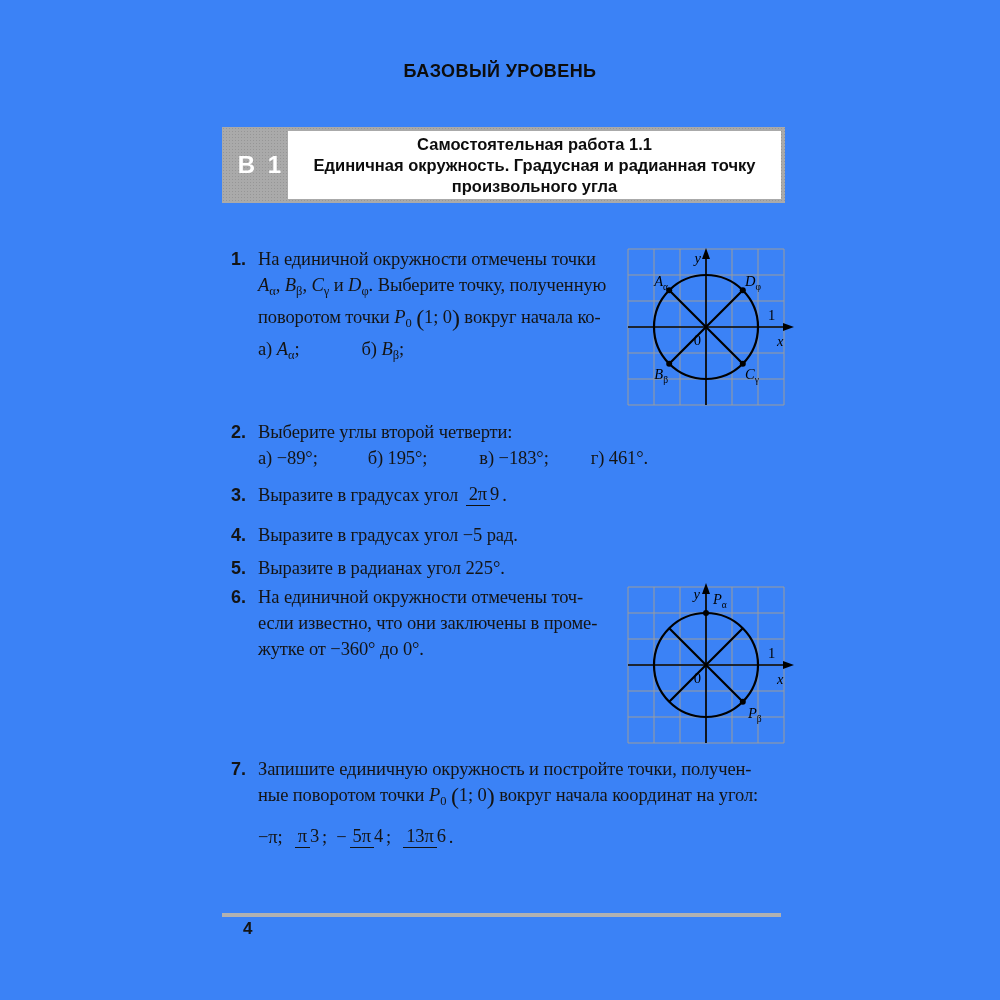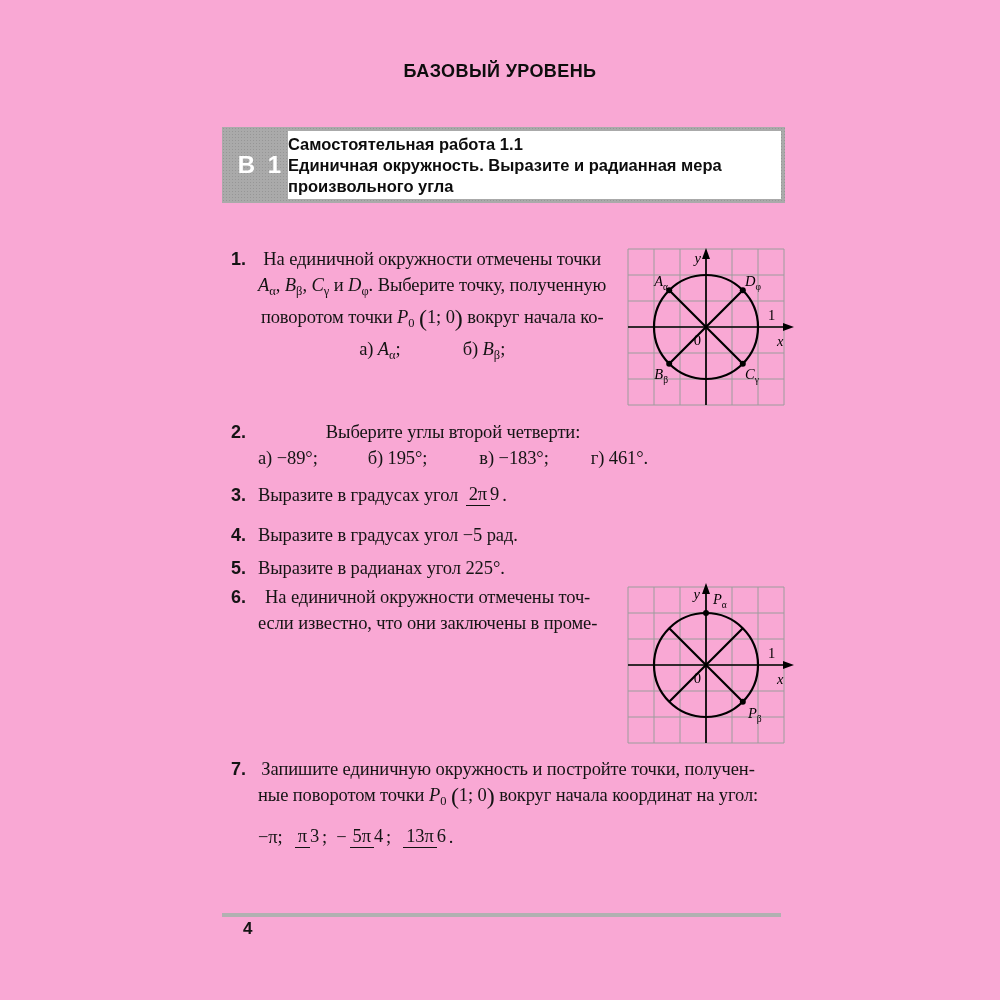--- a/index.html
+++ b/index.html
@@ -1,20 +1,20 @@
 <!DOCTYPE html>
 <html><head>
 <meta charset="utf-8">
 <style>
   html,body{margin:0;padding:0;}
   body{
     width:1000px;height:1000px;background:#fff;color:#141414;
     font-family:"Liberation Serif",serif;position:relative;overflow:hidden;
   }
-  .page{position:absolute;inset:0;background:#f9a8d4;}
+  .page{position:absolute;inset:0;background:#3b82f6;}
 
   .top-title{
     position:absolute;top:61px;left:0;width:100%;text-align:center;
     font-family:"Liberation Sans",sans-serif;font-weight:bold;font-size:18px;
     letter-spacing:.4px;color:#0d0d0d;
   }
 
   
   .header{
     position:absolute;left:222px;top:127px;width:563px;height:76px;
@@ -23,36 +23,36 @@
     background-size:3px 3px;
   }
   .badge{
     position:absolute;left:0;top:0;width:78px;height:76px;
     display:flex;align-items:center;justify-content:center;
     color:#ffffff;font-family:"Liberation Sans",sans-serif;font-weight:bold;
     font-size:24px;letter-spacing:3px;
   }
   .panel{
     position:absolute;left:66px;top:4px;width:493px;height:68px;background:#ffffff;
-    display:flex;flex-direction:column;align-items:flex-start;justify-content:center;
+    display:flex;flex-direction:column;align-items:center;justify-content:center;
     text-align:center;font-family:"Liberation Sans",sans-serif;font-weight:bold;
     font-size:16.5px;line-height:21px;color:#0d0d0d;
   }
 
   
   .prob{position:absolute;left:231px;font-size:18.5px;letter-spacing:-0.1px;}
   .pnum{
     position:absolute;left:0;top:0;
     font-family:"Liberation Sans",sans-serif;font-weight:bold;
     font-size:18px;line-height:26px;
   }
   .pnum.mid{line-height:46px;}
   .ptext{margin-left:27px;}
   .ptext span{white-space:pre;}
-  .line{line-height:26px;white-space:nowrap;text-align:center;}
+  .line{line-height:26px;white-space:nowrap;}
   .fline{display:flex;align-items:center;height:46px;white-space:nowrap;}
   .it{font-style:italic;}
   .sub{font-size:12.5px;vertical-align:-4px;letter-spacing:0;}
   .gap{display:inline-block;}
   .bp{font-size:24px;vertical-align:-3px;}
   .frac{display:inline-flex;text-align:left;margin:16px 3px;line-height:1.12;}
   .fn{border-bottom:1.5px solid #111;padding:0 3px;}
 
   
   .diagram{position:absolute;width:174px;height:168px;}
@@ -76,21 +76,21 @@
 <body>
 
 <div class="page">
 
   <div class="top-title">БАЗОВЫЙ УРОВЕНЬ</div>
 
   <div class="header">
     <div class="badge">В 1</div>
     <div class="panel">
       <div>Самостоятельная работа 1.1</div>
-      <div>Единичная окружность. Выразите и радианная мера</div>
+      <div>Единичная окружность. Градусная и радианная точку</div>
       <div>произвольного угла</div>
     </div>
   </div>
 
   <div class="prob" style="top:246px;">
     <span class="pnum">1.</span>
     <div class="ptext">
       <div class="line"><span>На единичной окружности отмечены точки</span></div>
       <div class="line"><span class="it">A</span><span class="sub">α</span><span>, </span><span class="it">B</span><span class="sub">β</span><span>, </span><span class="it">C</span><span class="sub">γ</span><span> и </span><span class="it">D</span><span class="sub">φ</span><span>. Выберите точку, полученную</span></div>
       <div class="line"><span>поворотом точки </span><span class="it">P</span><span class="sub">0</span><span> </span><span class="bp">(</span><span>1; 0</span><span class="bp">)</span><span> вокруг начала ко-</span></div>
@@ -154,20 +154,21 @@
     <div class="ptext">
       <div class="line"><span>Выразите в радианах угол 225°.</span></div>
     </div>
   </div>
 
   <div class="prob" style="top:584px;">
     <span class="pnum">6.</span>
     <div class="ptext">
       <div class="line"><span>На единичной окружности отмечены точ-</span></div>
       <div class="line"><span>если известно, что они заключены в проме-</span></div>
+      <div class="line"><span>жутке от −360° до 0°.</span></div>
     </div>
   </div>
 
   <div class="diagram d2">
     <svg width="174" height="168" viewBox="0 0 174 168">
       <path class="gridline" d="M6 6V162M32 6V162M58 6V162M84 6V162M110 6V162M136 6V162M162 6V162 M6 6H162M6 32H162M6 58H162M6 84H162M6 110H162M6 136H162M6 162H162"></path>
       <line class="axis" x1="6" y1="84" x2="165" y2="84"></line>
       <polygon points="172,84 161,80 161,88"></polygon>
       <line class="axis" x1="84" y1="162" x2="84" y2="10"></line>
       <polygon points="84,2 80,13 88,13"></polygon>

